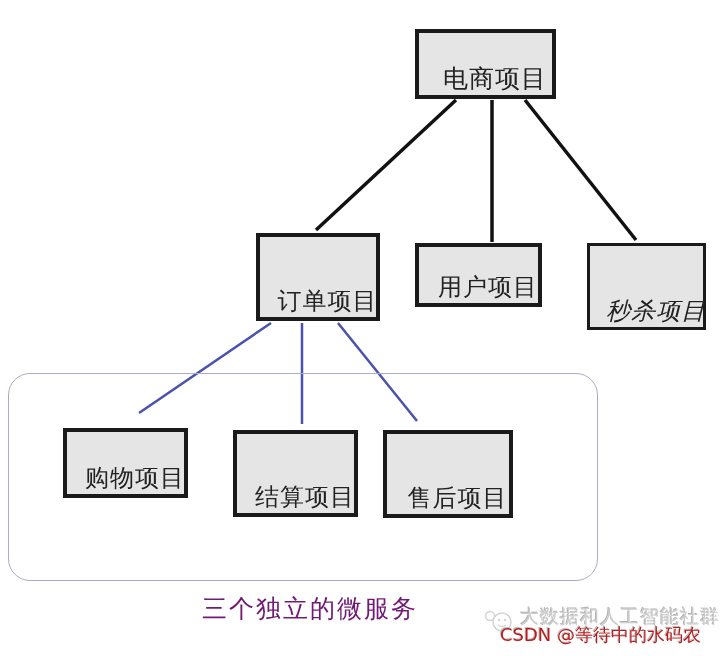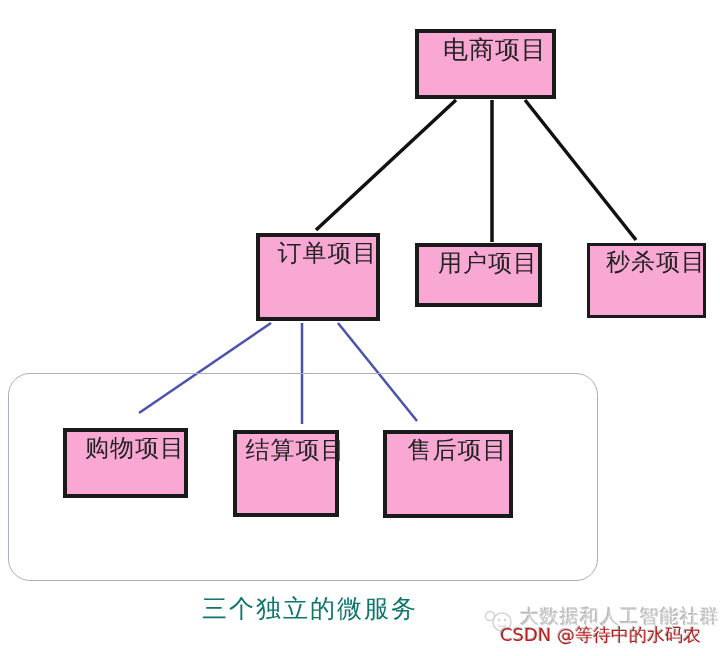--- a/index.html
+++ b/index.html
@@ -19,56 +19,56 @@
     position: absolute;
     left: 0;
     top: 0;
     width: 720px;
     height: 656px;
     pointer-events: none;
   }
   .node {
     position: absolute;
     display: flex;
-    align-items: flex-start;
+    align-items: flex-end;
     justify-content: center;
-    background: #f9a8d4;
+    background: #e5e5e5;
     border: 4px solid #1a1a1a;
     box-sizing: border-box;
     color: #222222;
     font-size: 24px;
     letter-spacing: 1px;
     white-space: nowrap;
     padding-left: 19px;
   }
   .node.thin { border-width: 3px; }
   .node-root   { left: 415px; top: 29px;  width: 141px; height: 70px; font-size: 25px; }
   .node-order  { left: 248px; top: 233px; width: 124px; height: 88px; margin-left: 8px; }
   .node-user   { left: 415px; top: 243px; width: 127px; height: 64px; }
-  .node-seckill{ left: 587px; top: 243px; width: 119px; height: 75px; }
+  .node-seckill{ left: 587px; top: 243px; width: 119px; height: 87px; font-style: italic; }
   .node-shop   { left: 63px;  top: 428px; width: 125px; height: 70px; }
-  .node-settle { left: 233px; top: 430px; width: 106px; height: 87px; }
+  .node-settle { left: 233px; top: 430px; width: 125px; height: 87px; }
   .node-after  { left: 383px; top: 430px; width: 130px; height: 88px; font-family: Liberation Mono, monospace; }
   .group-frame {
     position: absolute;
     left: 8px;
     top: 373px;
     width: 590px;
     height: 208px;
     border: 1px solid #a9aec4;
     border-radius: 22px;
     box-sizing: border-box;
   }
   .group-caption {
     position: absolute;
     left: 110px;
     top: 592px;
     width: 400px;
     text-align: center;
-    color: #0f766e;
+    color: #701a75;
     font-size: 25px;
     letter-spacing: 2px;
   }
   .watermark {
     position: absolute;
     left: 480px;
     top: 600px;
     width: 240px;
     height: 54px;
     color: #c4c4c4;

